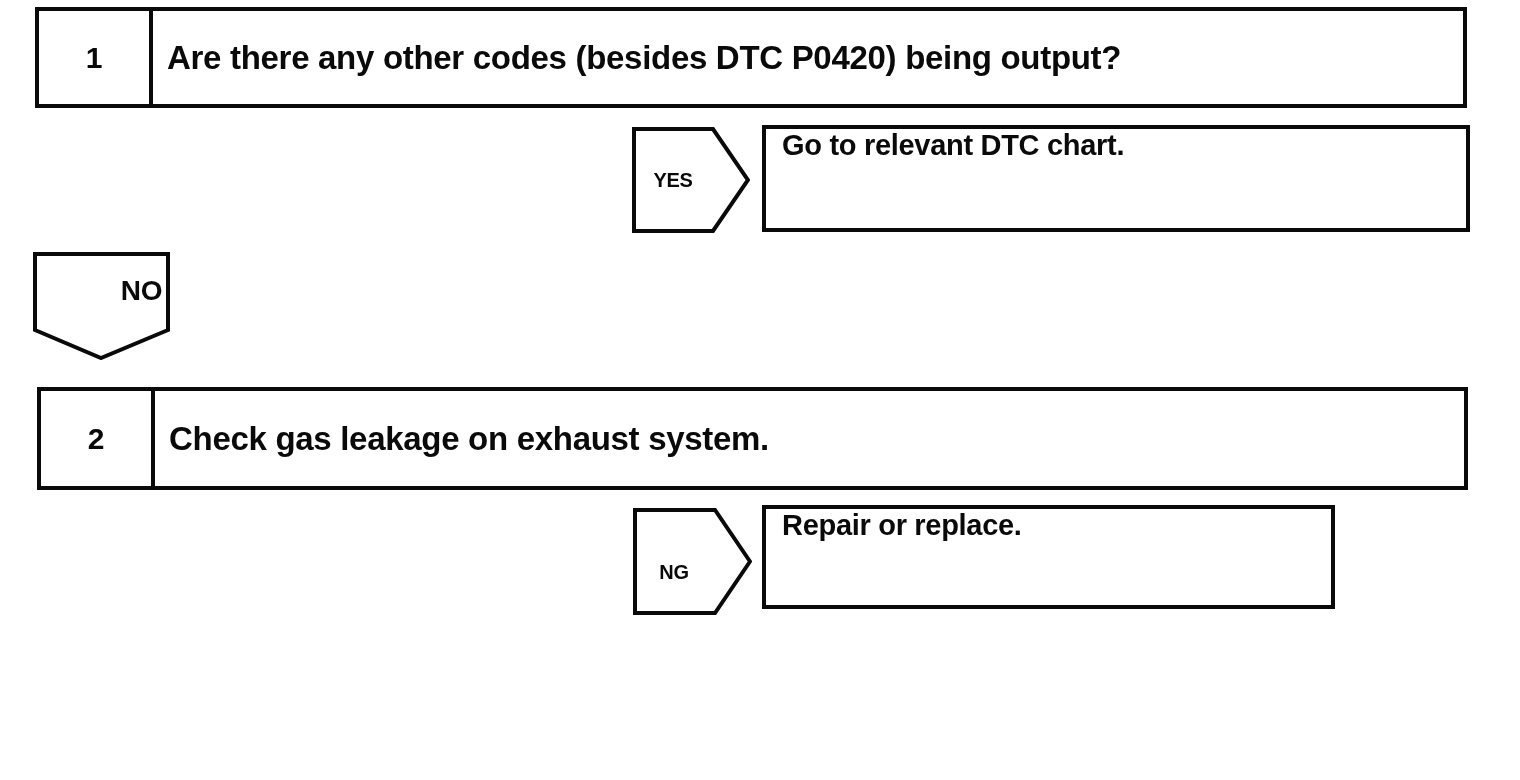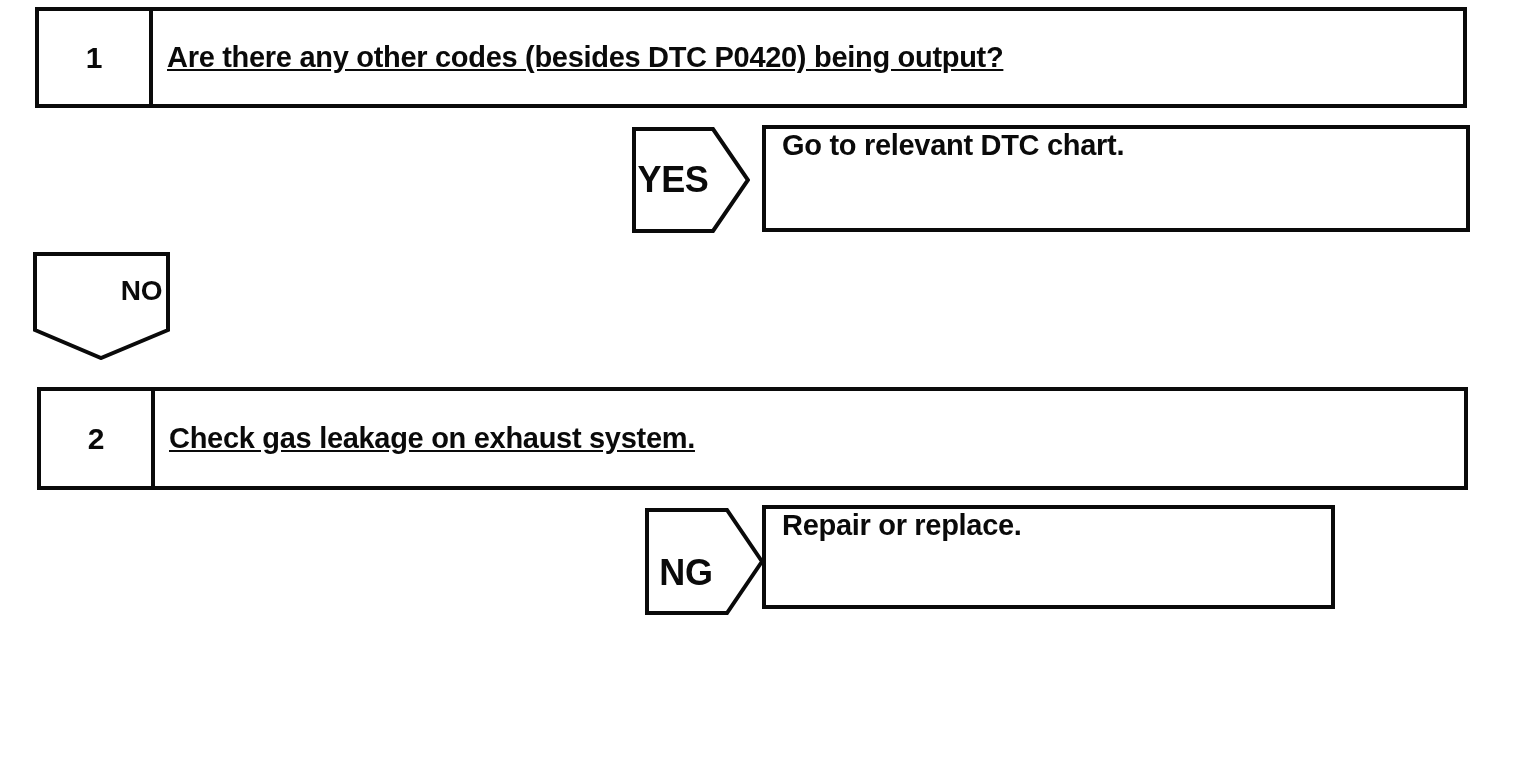--- a/index.html
+++ b/index.html
@@ -33,23 +33,22 @@
     align-items: center;
     justify-content: center;
     font-size: 30px;
   }
   .step-text {
     flex: 1;
     display: flex;
     align-items: center;
     padding-left: 14px;
     padding-right: 24px;
-    font-size: 29px;
+    font-size: 33px;
     letter-spacing: -0.3px;
-    text-decoration: underline;
   }
   
   .result-box {
     position: absolute;
     border: 4px solid #0a0a0a;
     background: #ffffff;
     box-sizing: border-box;
     display: flex;
     align-items: flex-start;
     padding-left: 16px;
@@ -69,21 +68,21 @@
   }
   .connector .label-right {
     position: absolute;
     left: 0;
     top: 0;
     width: 82px;
     height: 100%;
     display: flex;
     align-items: center;
     justify-content: center;
-    font-size: 36px;
+    font-size: 20px;
     letter-spacing: -0.3px;
   }
   .connector .label-down {
     position: absolute;
     left: 0;
     top: 0;
     width: 100%;
     height: 78px;
     display: flex;
     align-items: center;
@@ -91,21 +90,21 @@
     font-size: 28px;
     letter-spacing: -0.3px;
     padding-left: 40px;
   }
   
   #step1-box   { left: 35px;  top: 7px;   width: 1432px; height: 101px; }
   #yes-arrow   { left: 632px; top: 127px; width: 118px;  height: 106px; }
   #yes-result  { left: 762px; top: 125px; width: 708px;  height: 107px; }
   #no-arrow    { left: 33px;  top: 252px; width: 137px;  height: 108px; }
   #step2-box   { left: 37px;  top: 387px; width: 1431px; height: 103px; }
-  #ng-arrow    { left: 633px; top: 508px; width: 119px;  height: 129px; margin-left: 12px; }
+  #ng-arrow    { left: 633px; top: 508px; width: 119px;  height: 129px; }
   #ng-result   { left: 762px; top: 505px; width: 573px;  height: 104px; }
   #ok-arrow    { left: 37px;  top: 635px; width: 135px;  height: 103px; }
 </style>
 </head>
 <body>
 
 <div class="canvas">
 
   <div class="step-box" id="step1-box">
     <div class="step-num">1</div>

